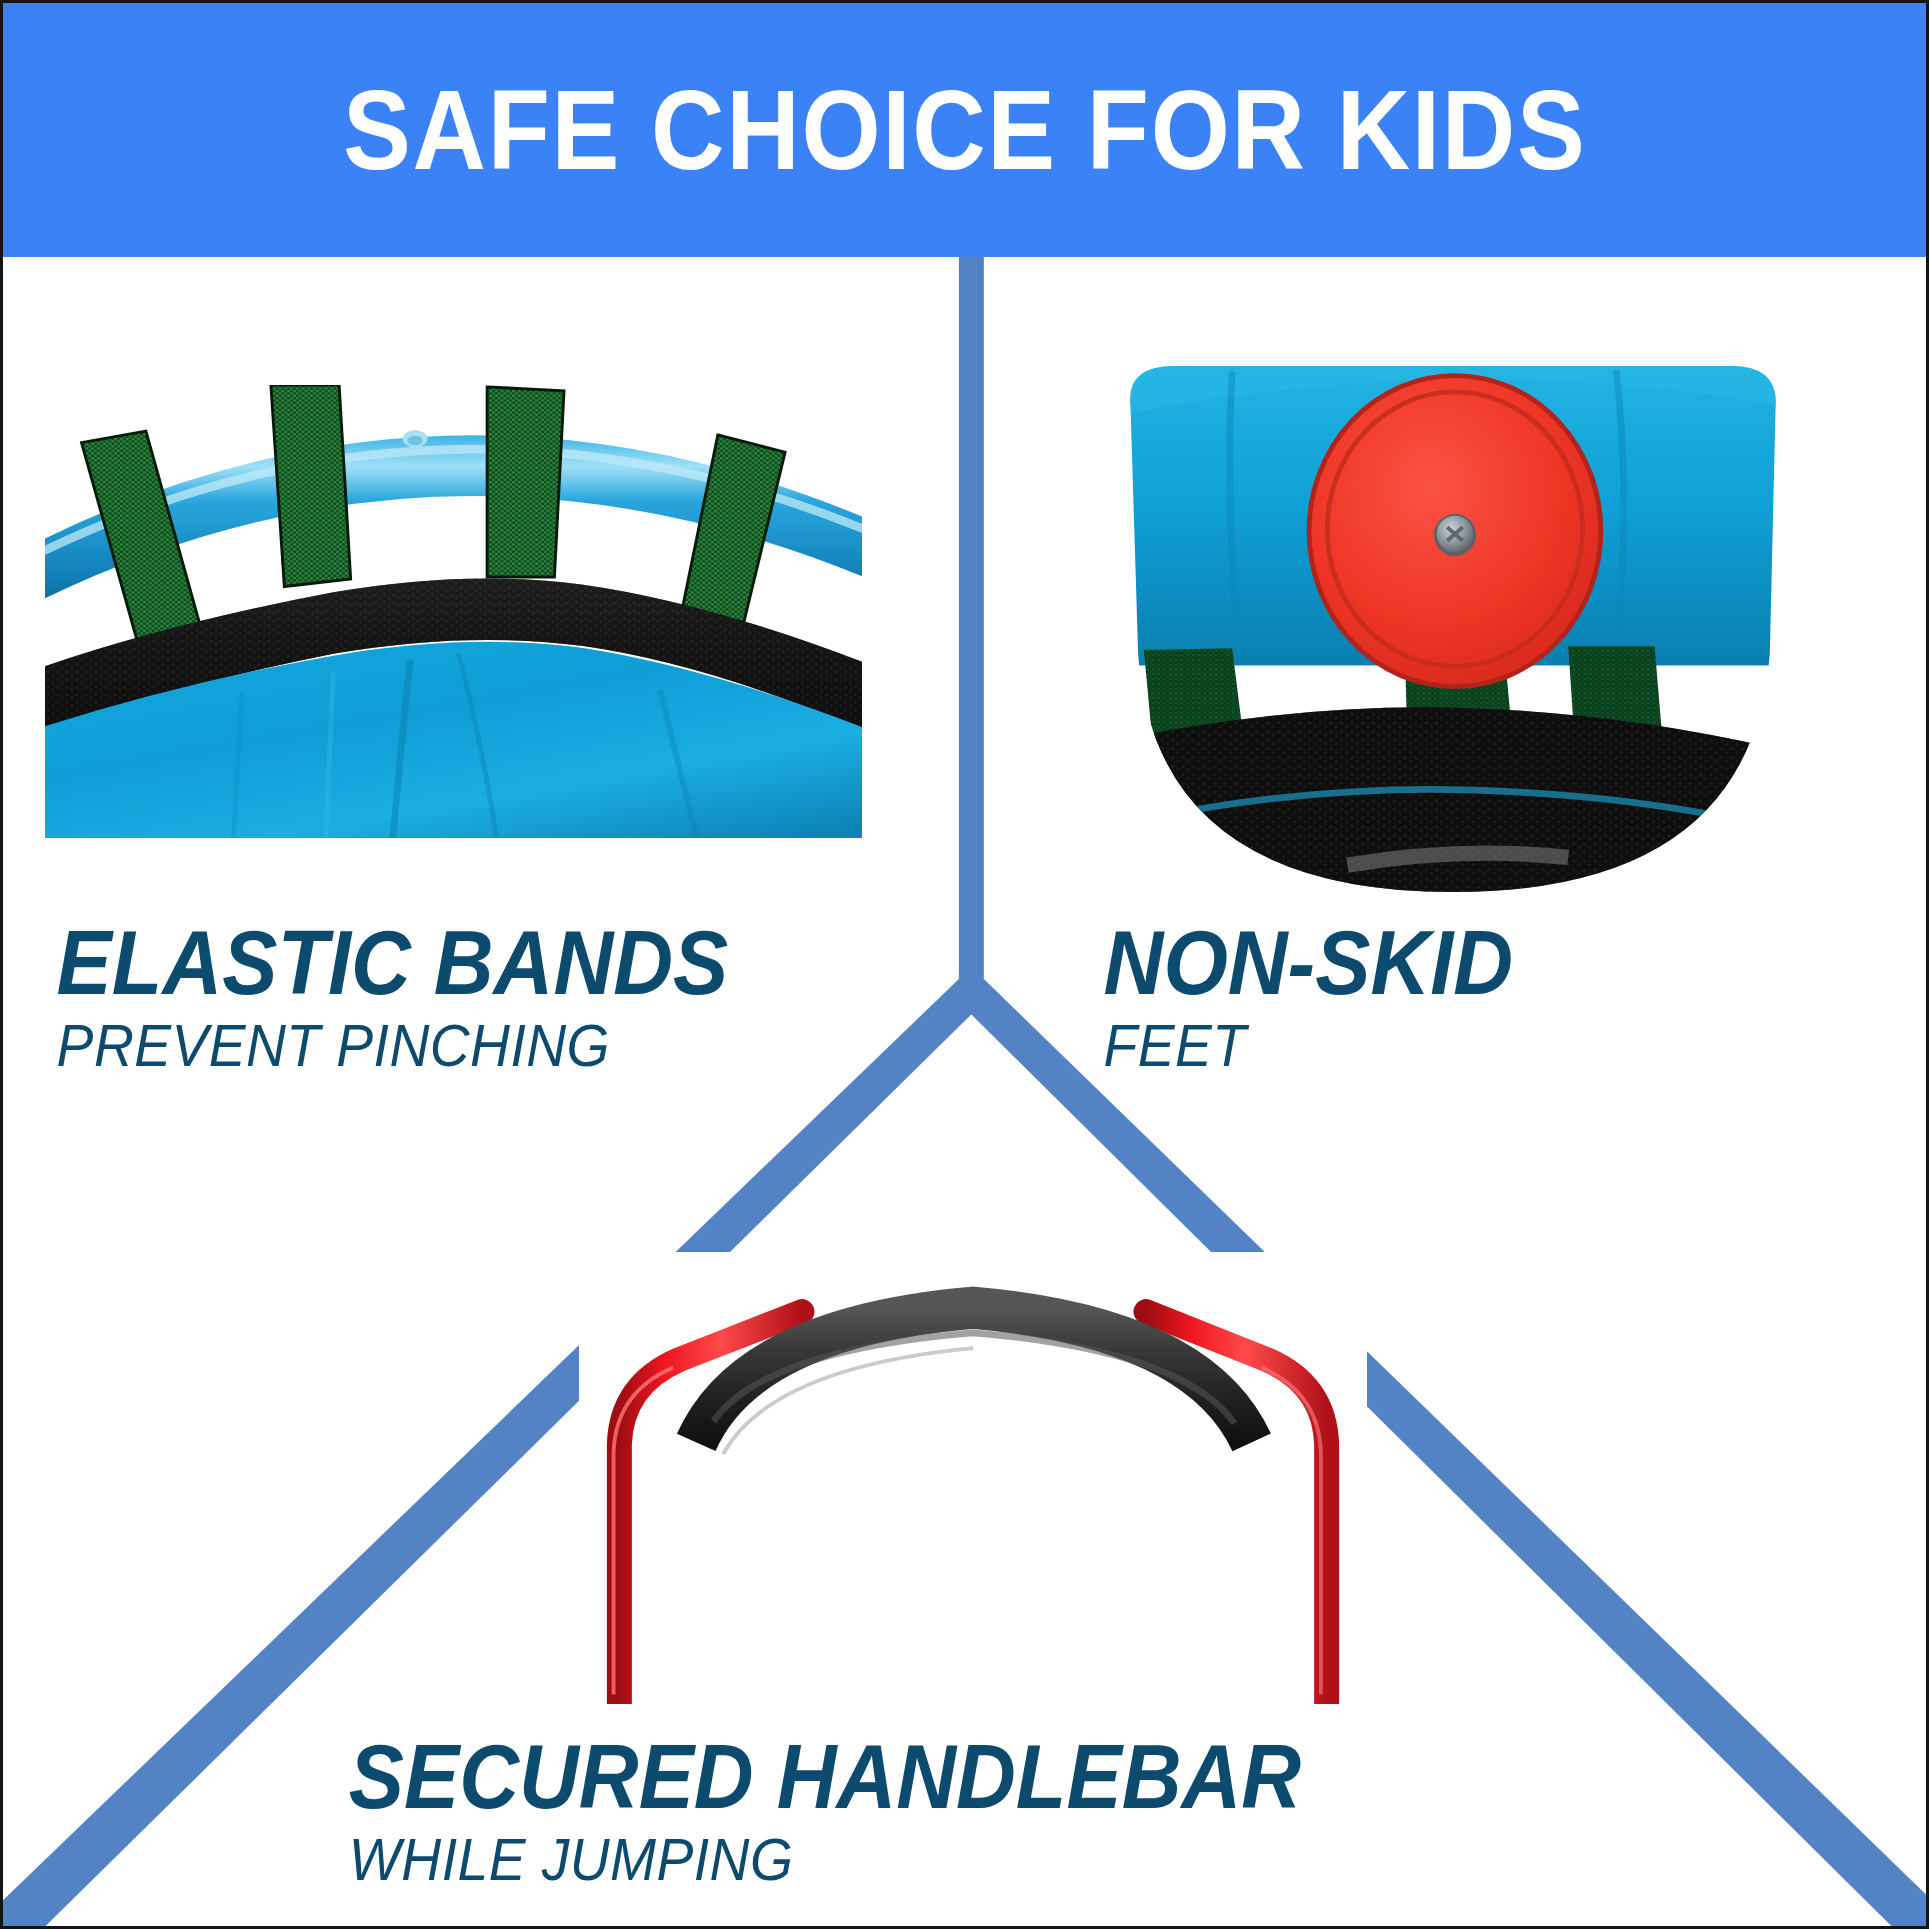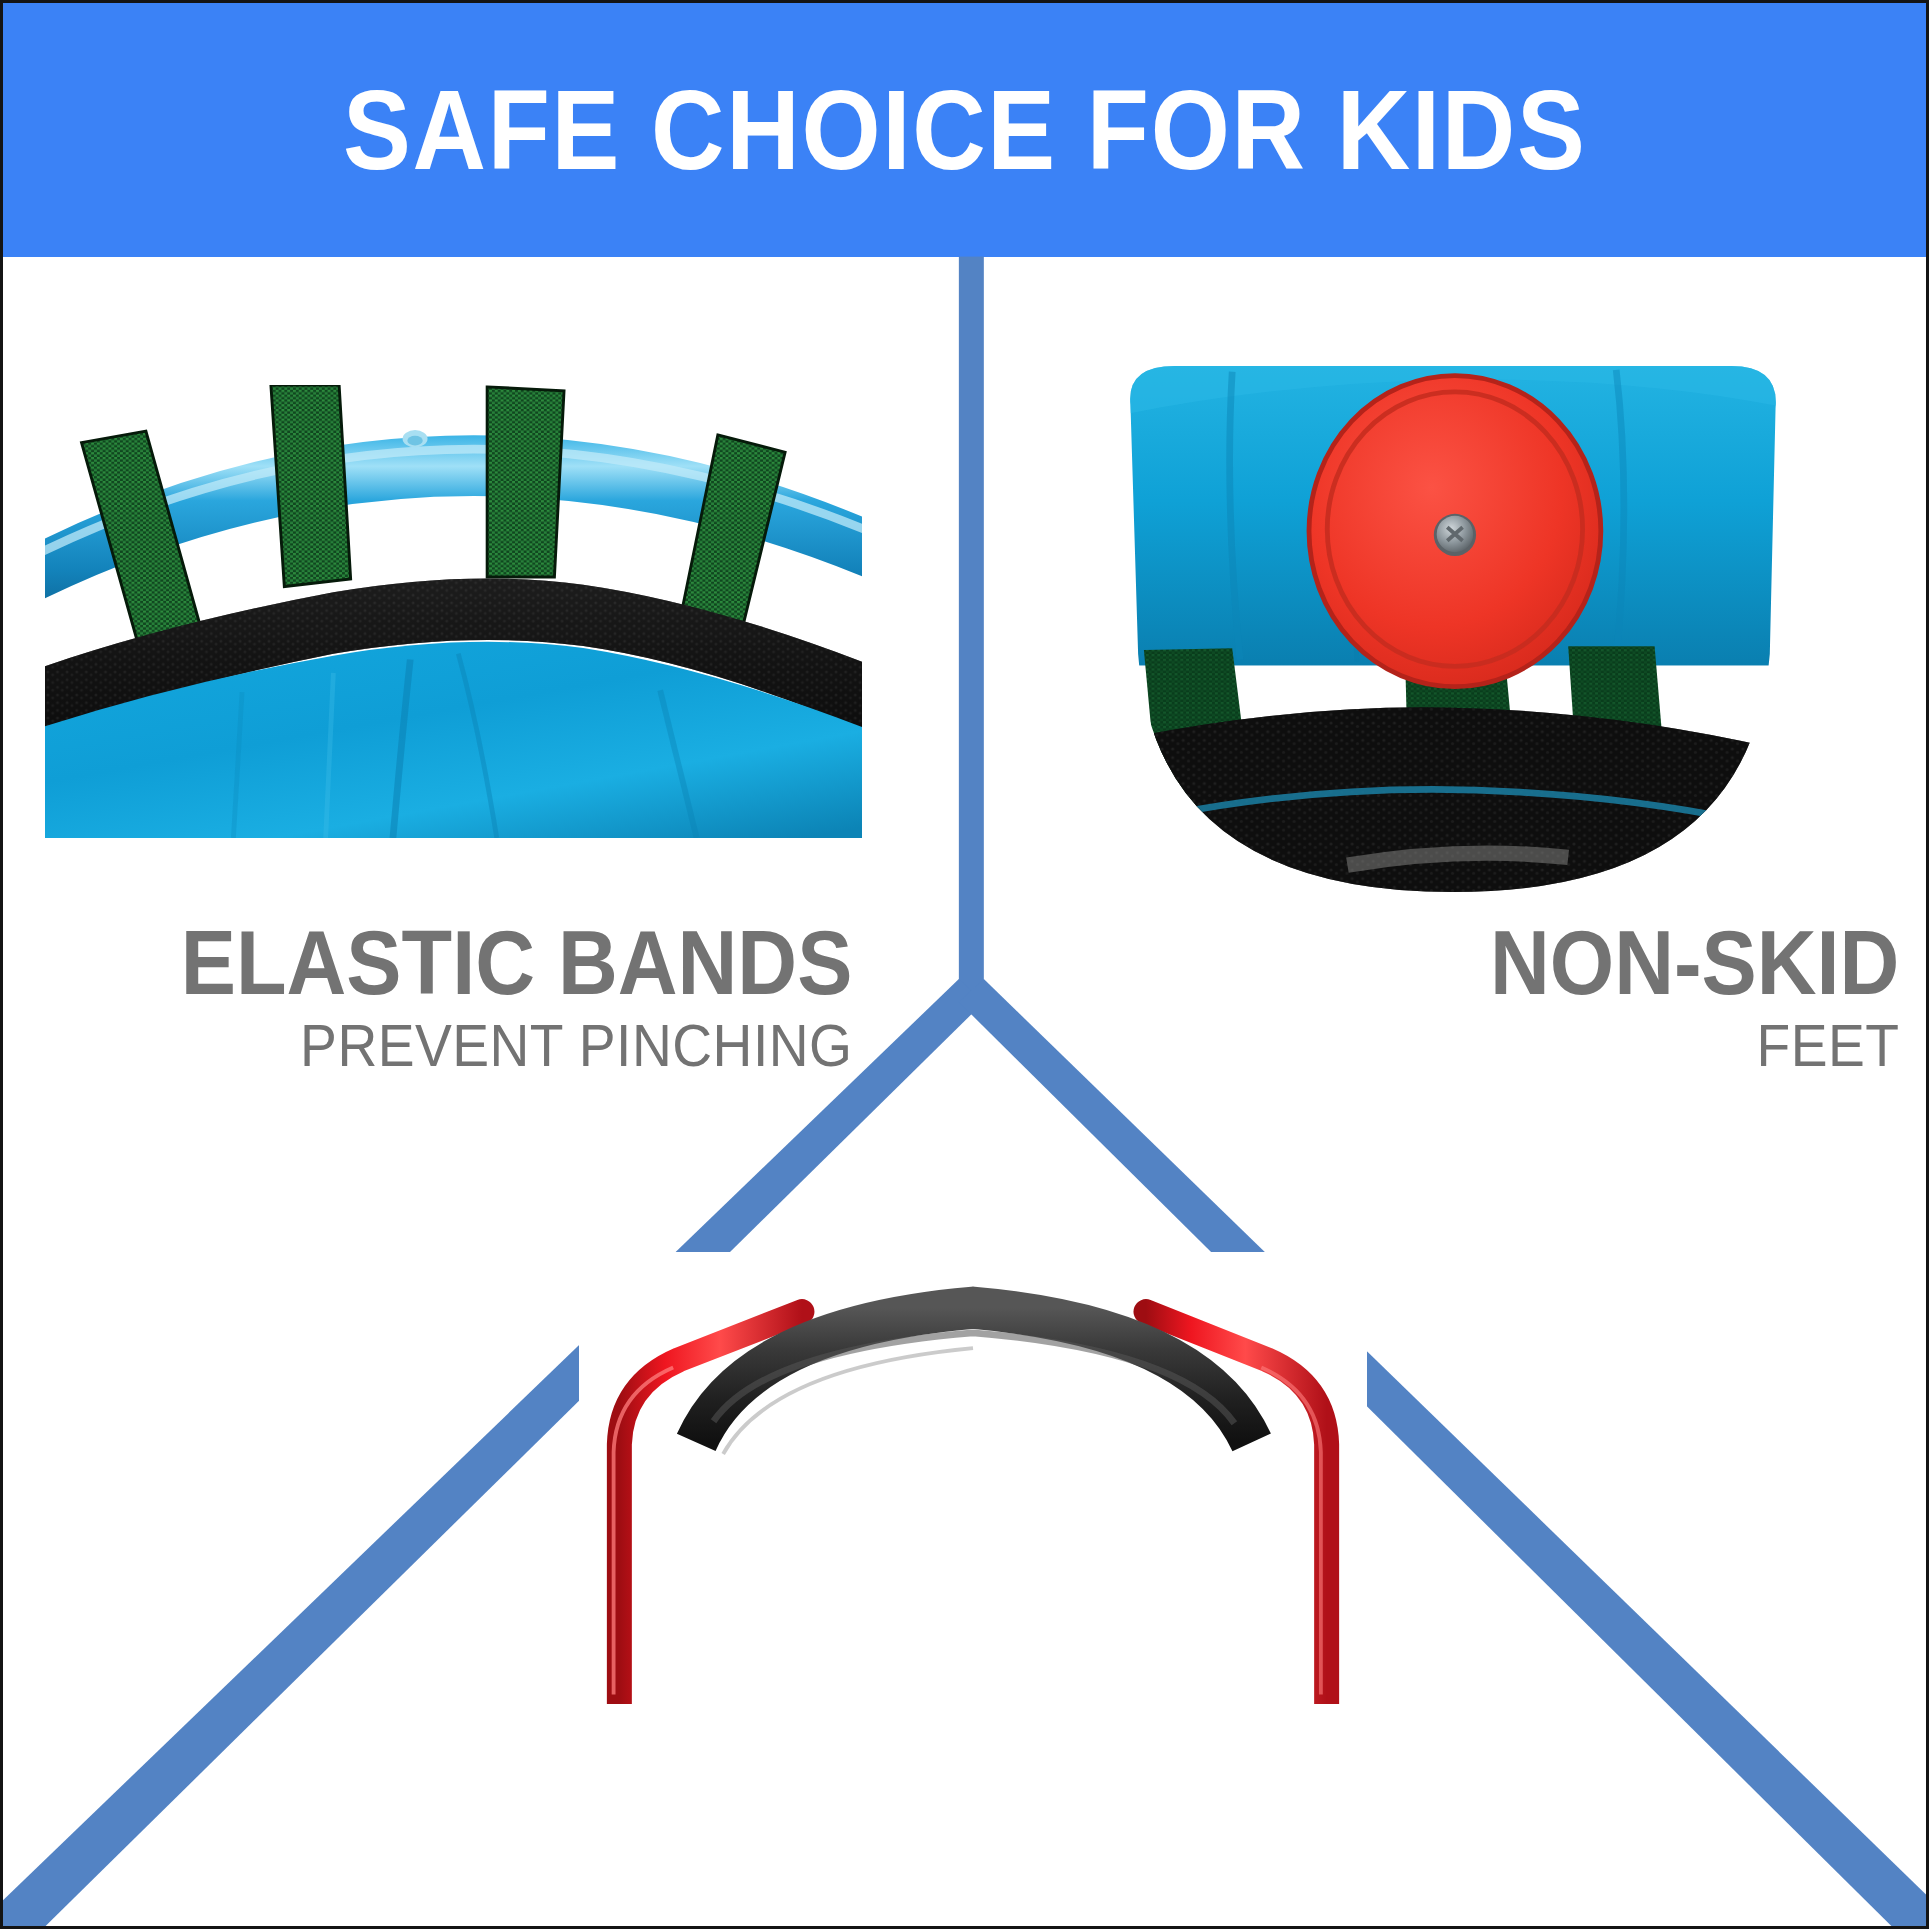--- a/index.html
+++ b/index.html
@@ -30,21 +30,21 @@
   
   .photo-left{left:42px;top:382px;width:817px;height:453px;overflow:hidden;background:#ffffff;}
 
   
   .photo-right{left:1114px;top:363px;width:672px;height:526px;overflow:hidden;}
 
   
   .photo-bottom{left:576px;top:1249px;width:788px;height:452px;overflow:hidden;}
 
   
-  .caption{position:absolute;text-align:right;color:#737373;}
+  .caption{position:absolute;text-align:left;color:#0c4a6e;font-style:italic;}
   .cap-main{
     font-weight:bold;font-size:90px;line-height:1.0;letter-spacing:0px;
     transform:scaleX(.92);transform-origin:center;white-space:nowrap;
   }
   .cap-sub{
     font-size:60px;line-height:1.25;font-weight:normal;letter-spacing:0.5px;
     transform:scaleX(.92);transform-origin:center;white-space:nowrap;
   }
 
   .cap-left{left:19px;top:915px;width:865px;}
@@ -239,15 +239,19 @@
   <div class="caption cap-left">
     <div class="cap-main">ELASTIC BANDS</div>
     <div class="cap-sub">PREVENT PINCHING</div>
   </div>
 
   <div class="caption cap-right">
     <div class="cap-main">NON-SKID</div>
     <div class="cap-sub">FEET</div>
   </div>
 
+  <div class="caption cap-bottom">
+    <div class="cap-main">SECURED HANDLEBAR</div>
+    <div class="cap-sub">WHILE JUMPING</div>
+  </div>
 
 </div>
 
 
 </body></html>

